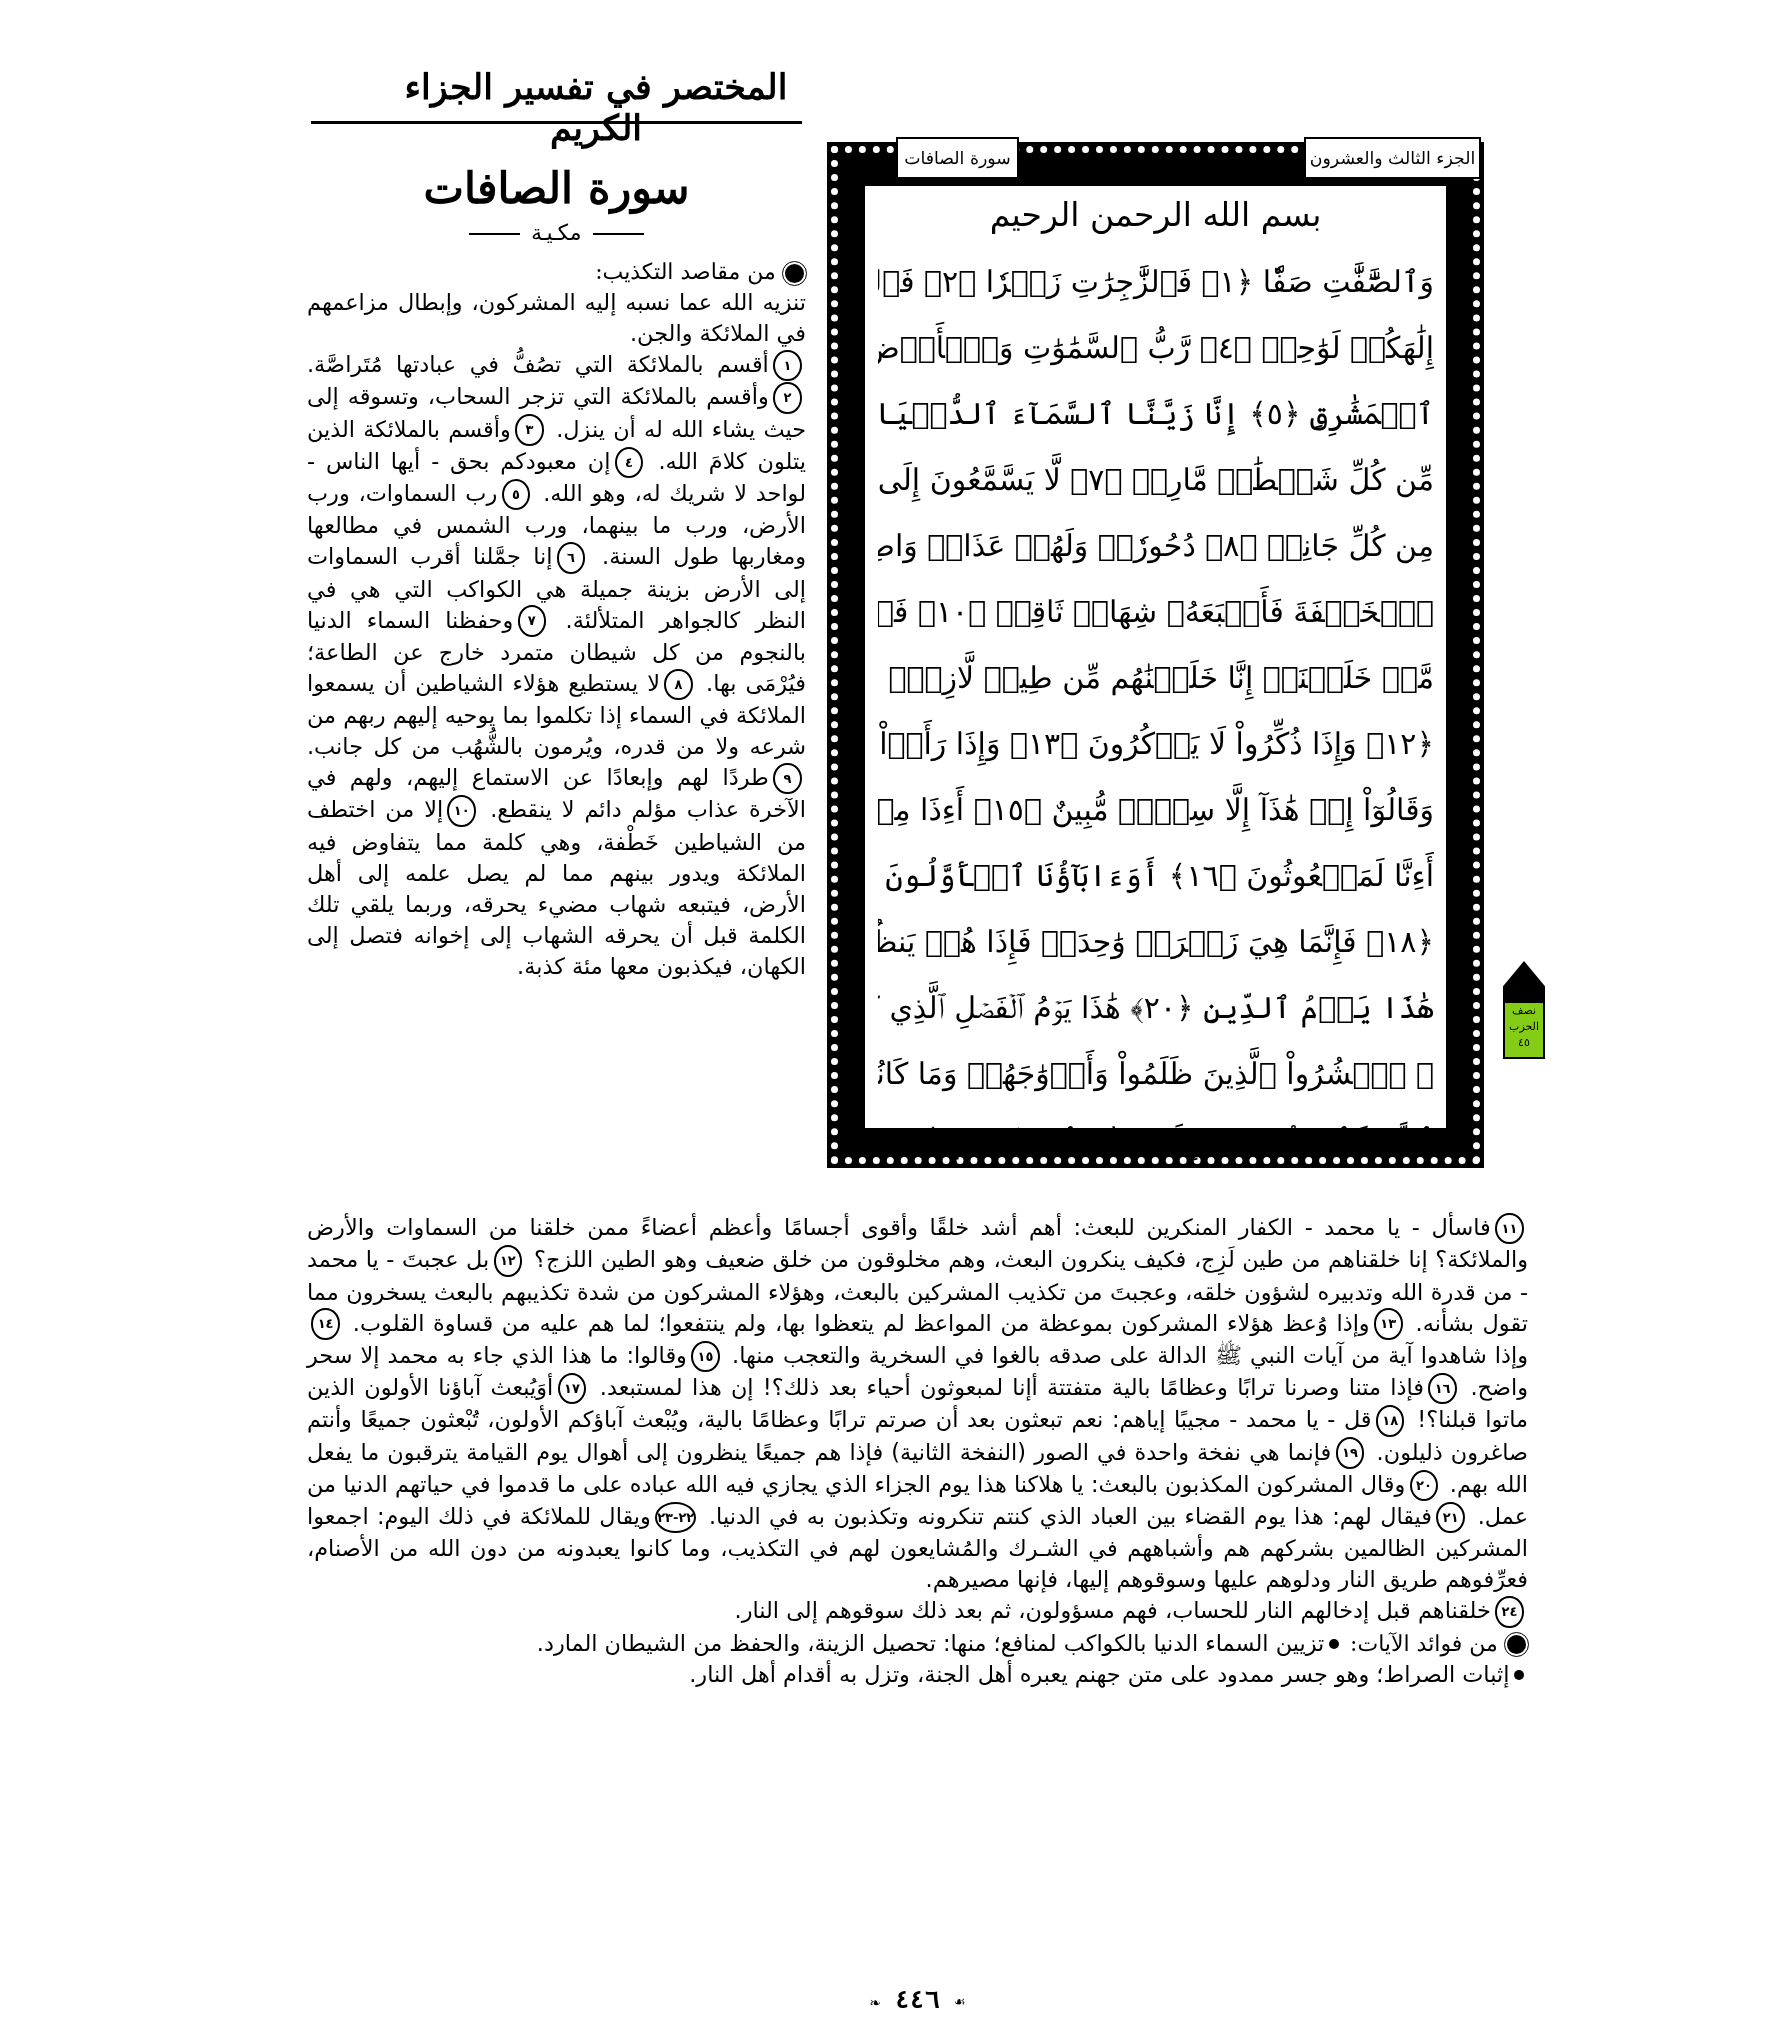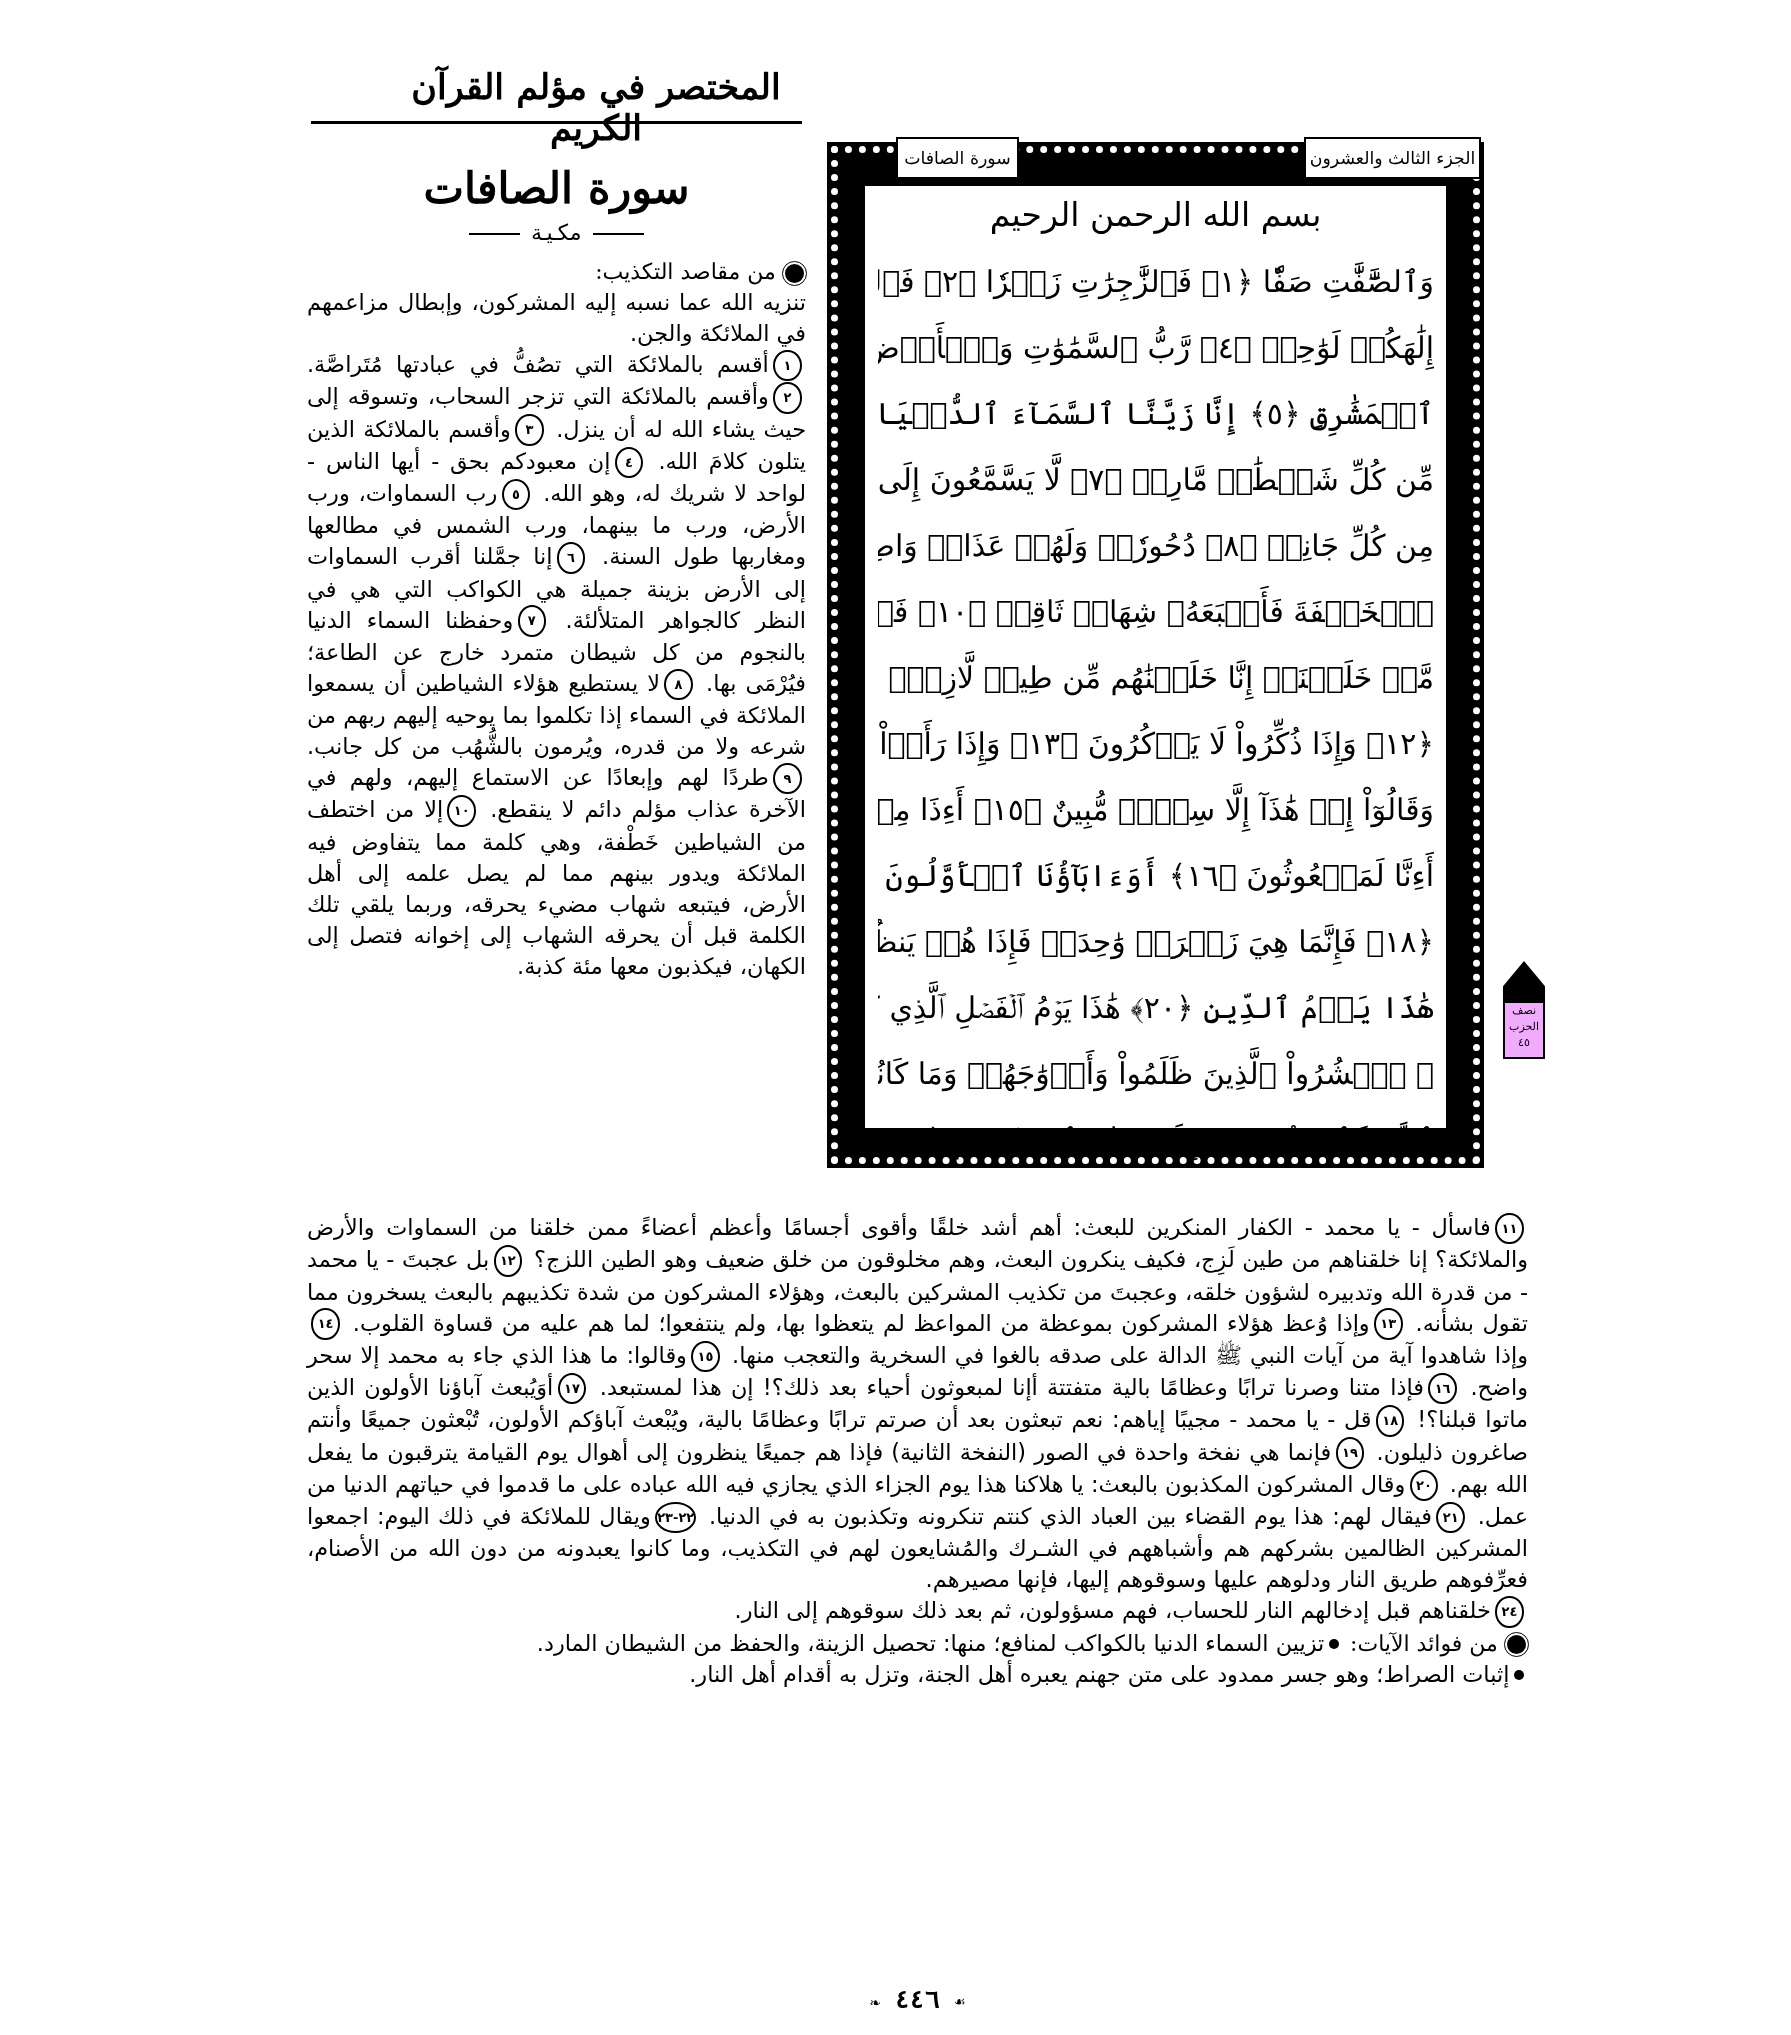--- a/index.html
+++ b/index.html
@@ -18,21 +18,21 @@
   .label-juz { left:1304px; width:177px; }
   .label-surah { left:896px; width:123px; }
 
   .basmala { position:absolute; left:863px; top:195px; width:585px; text-align:center; font-family:"DejaVu Serif", serif; font-size:33px; }
   .quran-lines { position:absolute; left:878px; top:249px; width:556px; }
   .q-line { height:66px; line-height:66px; font-family:"DejaVu Serif", serif; font-size:30px; text-align:justify; text-align-last:justify; white-space:nowrap; overflow:hidden; }
 
   
   .hizb { position:absolute; left:1503px; top:961px; width:42px; height:101px; }
   .hizb .cap { position:absolute; left:0; top:0; width:42px; height:42px; background:#000; clip-path:polygon(50% 0,100% 60%,100% 100%,0 100%,0 60%); }
-  .hizb .box { position:absolute; left:0; top:40px; width:42px; height:58px; border:2.9px solid #000; box-sizing:border-box; background:#f0abfc; font-family:"DejaVu Serif", serif; font-size:11px; text-align:center; line-height:16px; }
+  .hizb .box { position:absolute; left:0; top:40px; width:42px; height:58px; border:2.9px solid #000; box-sizing:border-box; background:#84cc16; font-family:"DejaVu Serif", serif; font-size:11px; text-align:center; line-height:16px; }
 
   
   .surah-title { position:absolute; left:311px; top:163px; width:491px; text-align:center; font-family:"DejaVu Serif", serif; font-size:43px; font-weight:bold; }
   .surah-type { position:absolute; left:311px; top:220px; width:491px; text-align:center; font-family:Liberation Mono, monospace; font-size:22px; }
   .surah-type .dash { display:inline-block; width:51px; height:1.4px; background:#000; vertical-align:middle; margin:0 10px; }
 
   .col-text { position:absolute; left:307px; top:256px; width:499px; font-size:22.4px; line-height:31px; text-align:justify; }
   .full-text { position:absolute; left:307px; top:1212px; width:1221px; font-size:22.4px; line-height:31px; text-align:justify; }
   .section-head { font-family:"DejaVu Serif", serif; font-size:22px; }
   .rosette { display:inline-block; width:19px; height:19px; border-radius:50%; background:#000; border:2.2px double #fff; outline:1.4px solid #000; vertical-align:middle; margin-left:7.2px; }
@@ -41,21 +41,21 @@
   .bullet { display:inline-block; width:10px; height:10px; background:#000; border-radius:50%; vertical-align:middle; margin:0 4.3px; }
 
   .page-number { position:absolute; left:831px; top:1985px; width:173px; text-align:center; font-family:Liberation Mono, monospace; font-size:24.6px; font-weight:bold; }
   .page-number .orn { font-size:17.3px; }
 </style>
 </head>
 <body>
 
 <div class="page">
 
-  <div class="book-title">المختصر في مؤلم القرآن الكريم</div>
+  <div class="book-title">المختصر في تفسير الجزاء الكريم</div>
   <div class="book-title-rule"></div>
 
   <div class="frame"></div>
   <div class="frame-inner"></div>
   <div class="label-box label-juz">الجزء الثالث والعشرون</div>
   <div class="label-box label-surah">سورة الصافات</div>
 
   <div class="basmala">بسم الله الرحمن الرحيم</div>
   <div class="quran-lines" id="quran-lines">
       <div class="q-line">وَٱلصَّٰٓفَّٰتِ صَفّٗا ﴿١﴾ فَٱلزَّٰجِرَٰتِ زَجۡرٗا ﴿٢﴾ فَٱلتَّٰلِيَٰتِ ذِكۡرًا ﴿٣﴾ إِنَّ</div>

